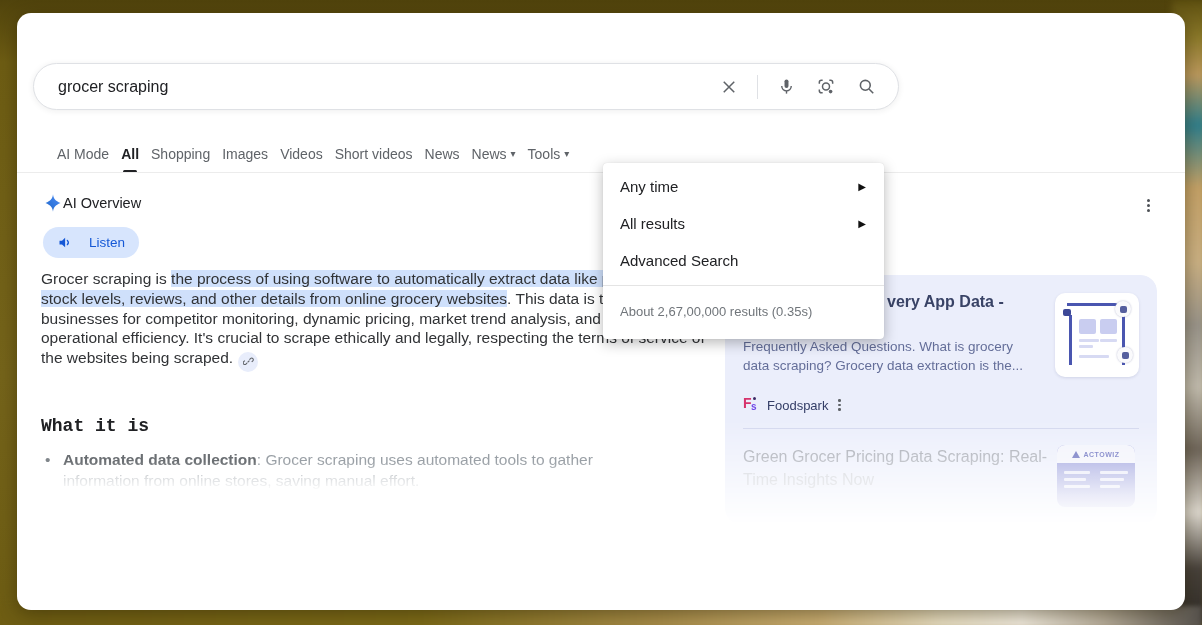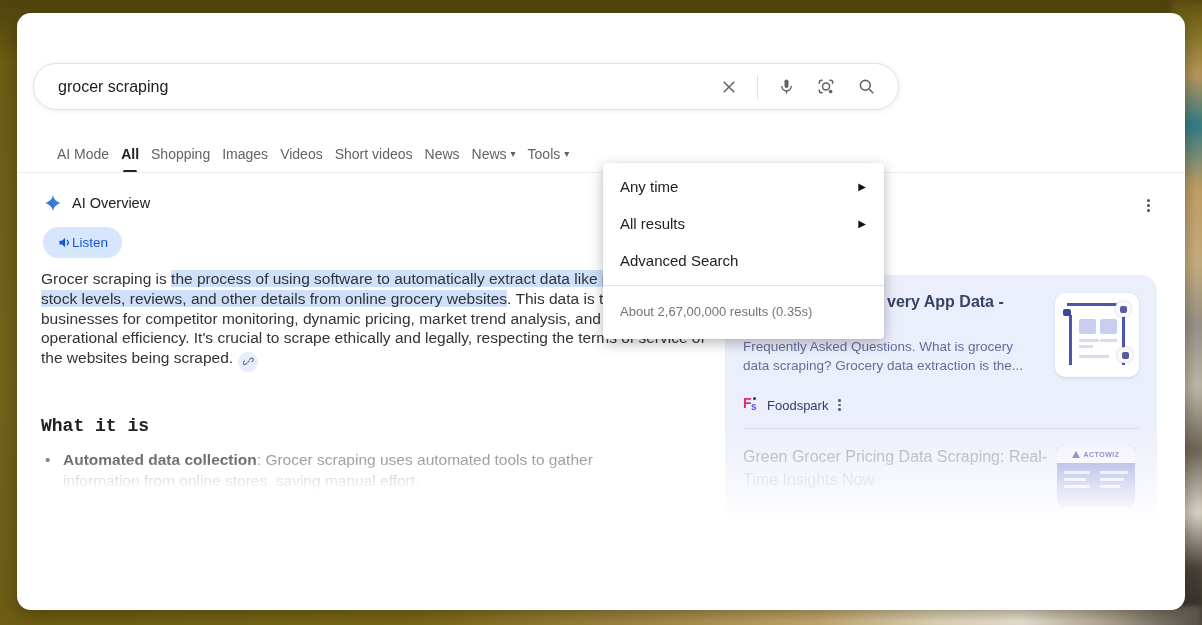--- a/index.html
+++ b/index.html
@@ -43,25 +43,25 @@
   .tabs-divider { position:absolute; left:0; top:159px; width:1168px; height:1px; background:#ececec; }
 
   
   .kebab { position:absolute; left:1122px; top:182px; width:18px; height:20px; background:none; border:none;
     display:flex; flex-direction:column; align-items:center; justify-content:center; gap:2px; cursor:pointer; }
   .kebab i { width:3px; height:3px; background:#4d5156; border-radius:50%; }
   .kebab-sm { display:inline-flex; flex-direction:column; gap:2px; margin-left:10px; cursor:pointer; }
   .kebab-sm i { width:2.5px; height:2.5px; background:#5f6368; border-radius:50%; }
 
   
-  .aio-head { position:absolute; left:26px; top:180px; display:flex; align-items:center; gap:9px; }
+  .aio-head { position:absolute; left:26px; top:180px; display:flex; align-items:center; }
   .aio-head .label { font-size:14.5px; color:#202124; }
 
   .listen { position:absolute; left:26px; top:214px; height:31px; border:none; border-radius:16px;
-    background:#d7e5fd; display:flex; align-items:center; gap:0; padding:0 14px; cursor:pointer; }
+    background:#d7e5fd; display:flex; align-items:center; gap:17px; padding:0 14px; cursor:pointer; }
   .listen span { font-size:13.5px; color:#1558d6; }
 
   
   .aio-text { position:absolute; left:24px; top:256px; width:664px; font-size:15.5px; line-height:19.8px;
     color:#313336; }
   .hl { background:#cfe0fb; }
   .linkchip { display:inline-flex; align-items:center; justify-content:center; width:20px; height:20px;
     border-radius:50%; background:#e8edfb; vertical-align:-4px; margin-left:5px; cursor:pointer; }
 
   .what-heading { position:absolute; left:24px; top:403px; font-size:18px; color:#202124; font-weight:bold;font-family:Liberation Mono, monospace; }

